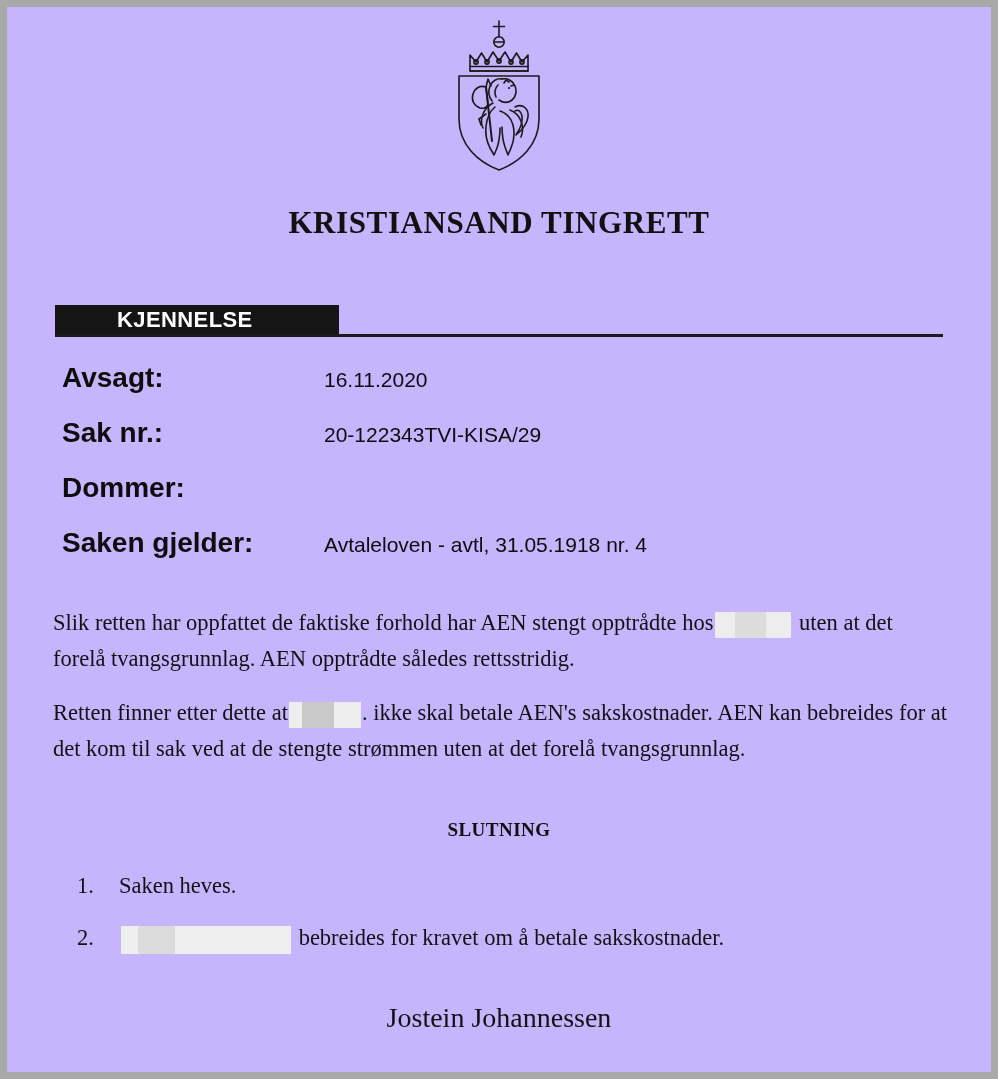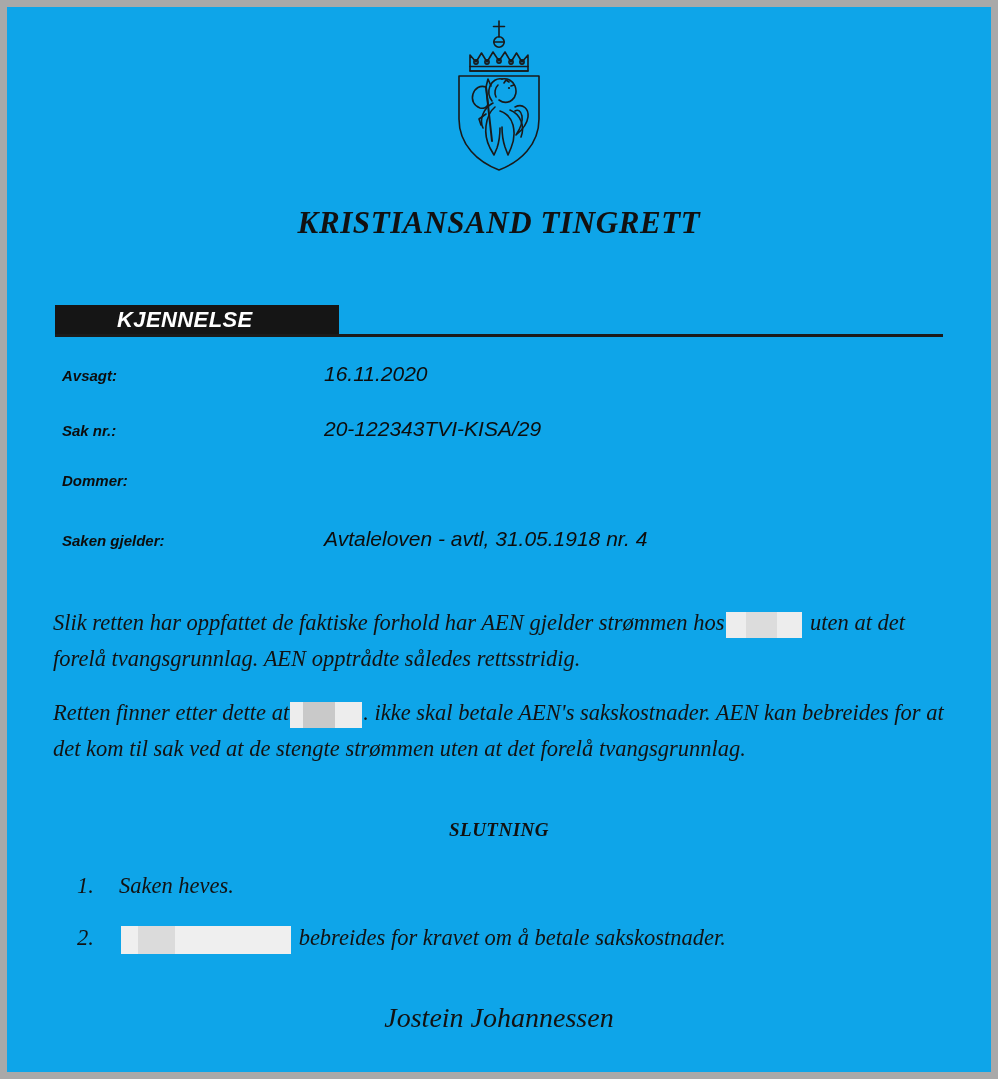--- a/index.html
+++ b/index.html
@@ -15,22 +15,21 @@
     background: #ffffff;
     border: 7px solid #a9a9a9;
     overflow: hidden;
     font-family: "Liberation Serif", "DejaVu Serif", serif;
     color: #111111;
   }
   .inner {
     position: relative;
     width: 100%;
     height: 100%;
-    background: #0ea5e9;
-    font-style: italic;
+    background: #c4b5fd;
   }
 
   
   .crest-wrap {
     position: absolute;
     top: 8px;
     left: 0;
     right: 0;
     display: flex;
     justify-content: center;
@@ -101,21 +100,21 @@
   }
   .meta-row {
     display: flex;
     align-items: baseline;
     height: 55px;
   }
   .meta-label {
     width: 233px;
     flex: 0 0 233px;
     font-weight: bold;
-    font-size: 15px;
+    font-size: 28px;
     color: #0d0d0d;
   }
   .meta-value {
     font-size: 21px;
     font-weight: normal;
     color: #0d0d0d;
     margin-left: 29px;
   }
 
   
@@ -281,21 +280,21 @@
         <div class="meta-label">Dommer:</div>
       </div>
       <div class="meta-row">
         <div class="meta-label">Saken gjelder:</div>
         <div class="meta-value">Avtaleloven - avtl, 31.05.1918 nr. 4</div>
       </div>
     </div>
 
     <div class="body">
       <p class="para">
-        <span>Slik retten har oppfattet de faktiske forhold har AEN gjelder strømmen hos</span><span class="redact r1"></span> <span>uten at det forelå tvangsgrunnlag. AEN opptrådte således rettsstridig.</span>
+        <span>Slik retten har oppfattet de faktiske forhold har AEN stengt opptrådte hos</span><span class="redact r1"></span> <span>uten at det forelå tvangsgrunnlag. AEN opptrådte således rettsstridig.</span>
       </p>
       <p class="para">
         <span>Retten finner etter dette at</span><span class="redact r2"></span><span>. ikke skal betale AEN's sakskostnader. AEN kan bebreides for at det kom til sak ved at de stengte strømmen uten at det forelå tvangsgrunnlag.</span>
       </p>
     </div>
 
     <div class="slutning">SLUTNING</div>
 
     <div class="orderlist">
       <div class="order-item">

